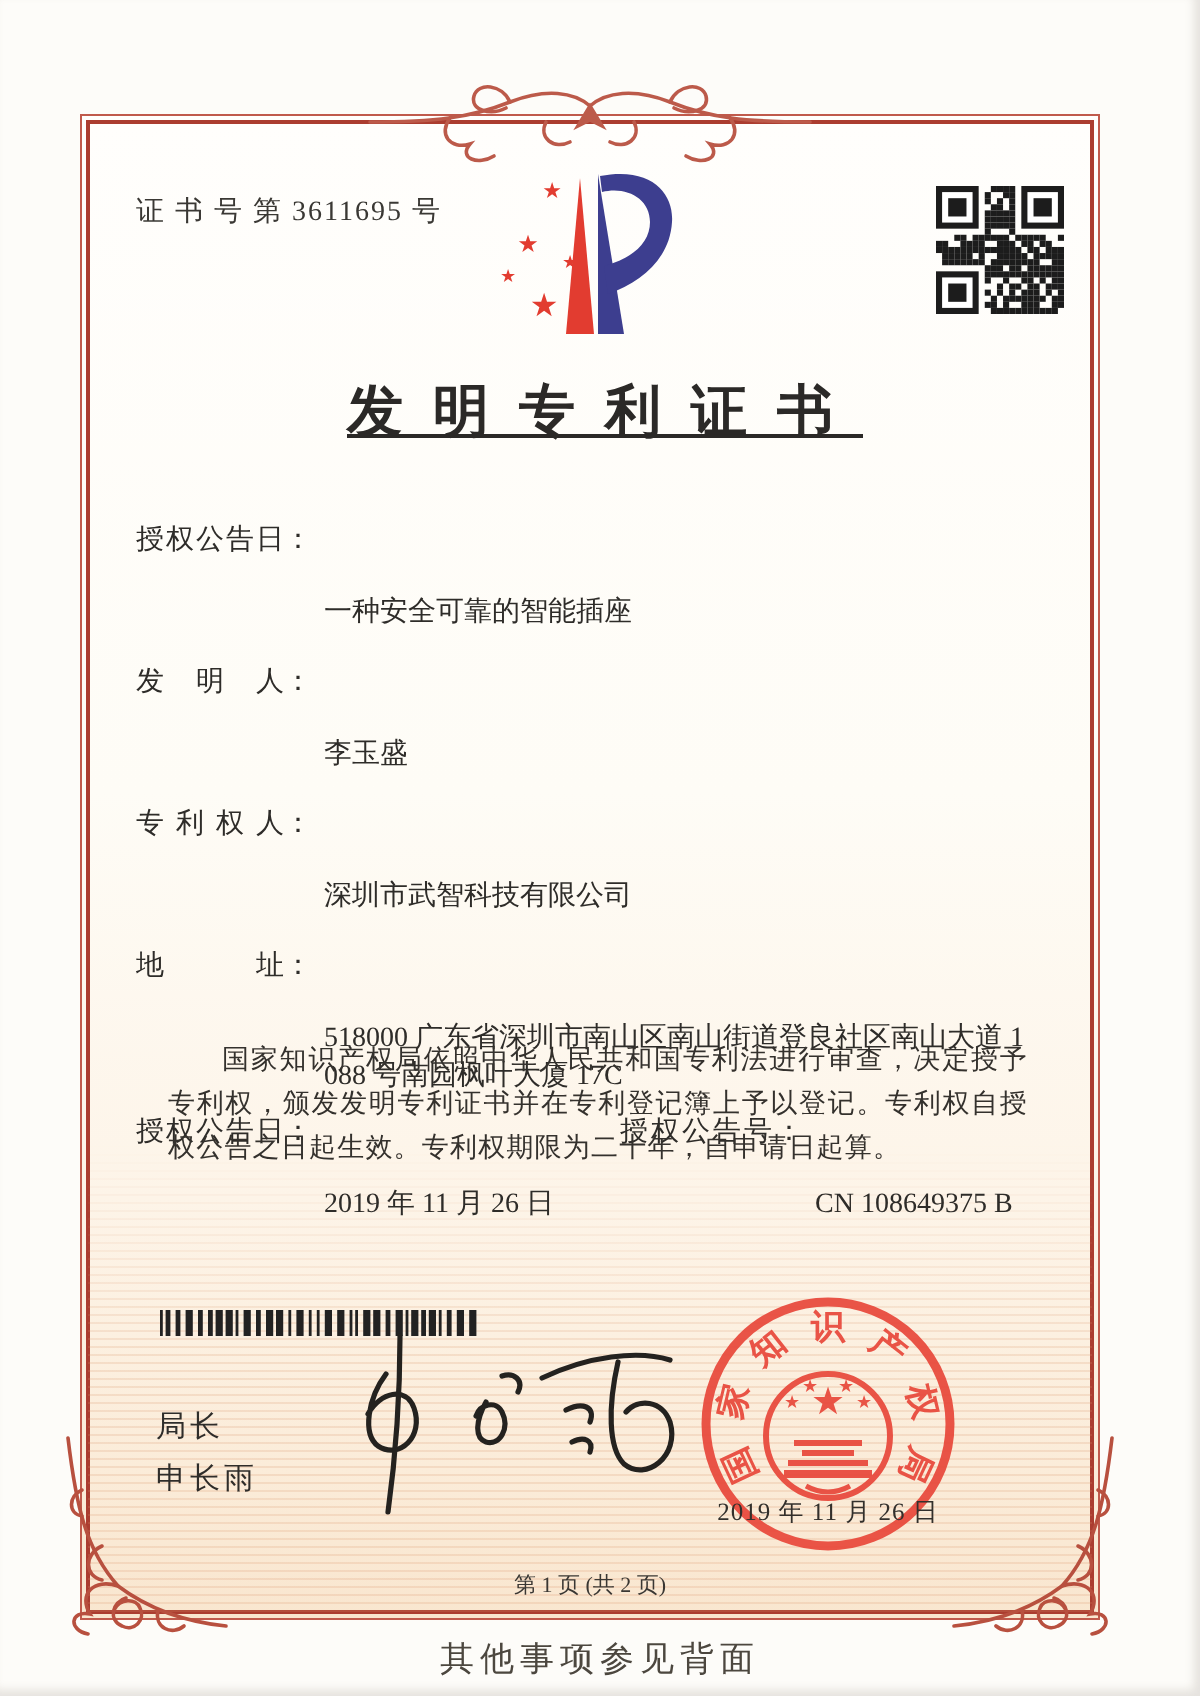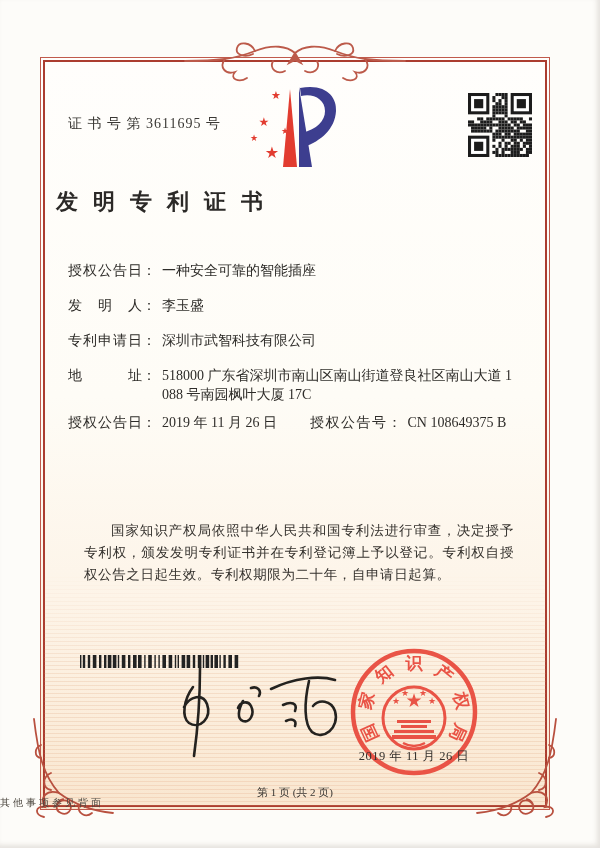--- a/index.html
+++ b/index.html
@@ -29,33 +29,33 @@
       rgba(255,255,255,0) 1px,rgba(255,255,255,0) 4px);
     -webkit-mask-image:linear-gradient(180deg,transparent 0%,#000 45%);
     mask-image:linear-gradient(180deg,transparent 0%,#000 45%);
   }
   
   .orn-top{position:absolute;left:50%;top:-21px;transform:translateX(-50%);}
   .orn-corner{position:absolute;bottom:-10px;}
   .orn-corner.bl{left:-12px;}
   .orn-corner.br{right:-12px;transform:scaleX(-1);}
   
-  .cert-no{position:absolute;left:27px;top:39px;font-size:14px;letter-spacing:1px;color:#3a3834;margin-top:18px;}
+  .cert-no{position:absolute;left:27px;top:39px;font-size:14px;letter-spacing:1px;color:#3a3834;}
   .logo{position:absolute;left:200px;top:25px;}
   .qr{position:absolute;left:427px;top:35px;width:64px;height:64px;}
   .title{
-    position:absolute;left:0;right:0;top:129px;text-align:left;
-    font-size:22px;font-weight:bold;letter-spacing:15px;text-indent:15px;color:#2b2927;
+    position:absolute;left:0;right:0;top:129px;text-align:center;
+    font-size:28px;font-weight:bold;letter-spacing:15px;text-indent:15px;color:#2b2927;text-decoration:underline;
   }
   
   .fields{position:absolute;left:27px;top:203px;width:468px;font-size:14px;}
   .f-row{margin-bottom:15px;line-height:20px;white-space:nowrap;display:flow-root;}
   .f-label{display:inline-block;width:74px;text-align:justify;text-align-last:justify;vertical-align:top;}
   .f-colon{vertical-align:top;}
-  .f-value{margin-left:6px;vertical-align:top;display:inline-block;white-space:pre-line;max-width:375px;}
+  .f-value{margin-left:6px;vertical-align:top;display:inline-block;white-space:pre-line;max-width:375px;margin-top:36px;}
   .f-row.addr{line-height:19px;margin-bottom:9px;}
   .f-row.grant{position:relative;}
   .grant-b{position:absolute;left:242px;top:0;}
   .f-label2{letter-spacing:1.5px;}
   
   .body-text{
     position:absolute;left:27px;top:447px;width:462px;
     font-size:13.5px;line-height:22px;text-align:justify;letter-spacing:.6px;color:#34312d;
   }
   .body-text p{margin:16px;text-indent:2em;font-family:Liberation Mono, monospace;}
@@ -63,22 +63,22 @@
   .barcode{position:absolute;left:37px;top:597px;width:166px;height:13px;}
   .sig{position:absolute;left:118px;top:605px;}
   .director{position:absolute;left:37px;top:643px;font-size:15px;line-height:26px;letter-spacing:2px;color:#2f2d2a;}
   .seal{position:absolute;left:306px;top:582px;width:134px;height:142px;}
   .seal-date{
     position:absolute;left:306px;top:690px;width:134px;text-align:center;
     font-size:12.5px;color:#33302c;letter-spacing:.5px;
   }
   .page-info{position:absolute;left:0;right:0;top:727px;text-align:center;font-size:11px;color:#3a3733;}
   .back-note{
-    position:absolute;left:0;right:0;top:796px;
-    font-size:10px;letter-spacing:3px;color:#4c473f;
+    position:absolute;left:0;right:0;top:818px;text-align:center;
+    font-size:17px;letter-spacing:3px;color:#4c473f;
   }
   svg text.sealch{font-family:"Liberation Serif",serif;font-weight:bold;}
 </style>
 </head>
 <body>
 
 <div class="page">
 
   <div class="frame">
     <div class="frame-inner"></div>
@@ -332,21 +332,21 @@
     <div class="title">发明专利证书</div>
 
     <div class="fields">
       <div class="f-row">
         <span class="f-label">授权公告日</span><span class="f-colon">：</span><span class="f-value">一种安全可靠的智能插座</span>
       </div>
       <div class="f-row">
         <span class="f-label">发明人</span><span class="f-colon">：</span><span class="f-value">李玉盛</span>
       </div>
       <div class="f-row">
-        <span class="f-label">专利申请日</span><span class="f-colon">：</span><span class="f-value">深圳市武智科技有限公司</span>
+        <span class="f-label">专利权人</span><span class="f-colon">：</span><span class="f-value">深圳市武智科技有限公司</span>
       </div>
       <div class="f-row addr">
         <span class="f-label">地址</span><span class="f-colon">：</span><span class="f-value">518000 广东省深圳市南山区南山街道登良社区南山大道 1
 088 号南园枫叶大厦 17C</span>
       </div>
       <div class="f-row grant">
         <span>
           <span class="f-label">授权公告日</span><span class="f-colon">：</span><span class="f-value">2019 年 11 月 26 日</span>
         </span>
         <span class="grant-b">
@@ -401,20 +401,24 @@
         <path d="M41,5 C41,30 39,64 35,93"></path>
         <path d="M84,38 C79,47 78,56 84,58 C91,60 96,51 92,43 C89,37 81,39 79,45"></path>
         <path d="M92,25 C98,23 103,27 100,33"></path>
         <path d="M112,26 C135,15 160,12 176,17"></path>
         <path d="M150,18 C145,40 145,61 153,69 C164,78 181,65 176,48 C172,37 160,36 154,43"></path>
         <path d="M124,42 C132,38 139,40 136,48"></path>
         <path d="M127,58 C133,55 138,57 136,63"></path>
       </g>
     </svg>
 
+    <div class="director">
+      <div>局长</div>
+      <div>申长雨</div>
+    </div>
 
     <svg class="seal" viewBox="0 0 134 142">
       <g opacity="0.92">
         <circle cx="67" cy="72" r="61" fill="none" stroke="#e8473a" stroke-width="4.5"></circle>
         <g fill="#e8473a" font-size="17">
           <text class="sealch" transform="rotate(-115 67 72)" x="67" y="29" text-anchor="middle">国</text>
           <text class="sealch" transform="rotate(-76.6 67 72)" x="67" y="29" text-anchor="middle">家</text>
           <text class="sealch" transform="rotate(-38.3 67 72)" x="67" y="29" text-anchor="middle">知</text>
           <text class="sealch" x="67" y="29" text-anchor="middle">识</text>
           <text class="sealch" transform="rotate(38.3 67 72)" x="67" y="29" text-anchor="middle">产</text>

